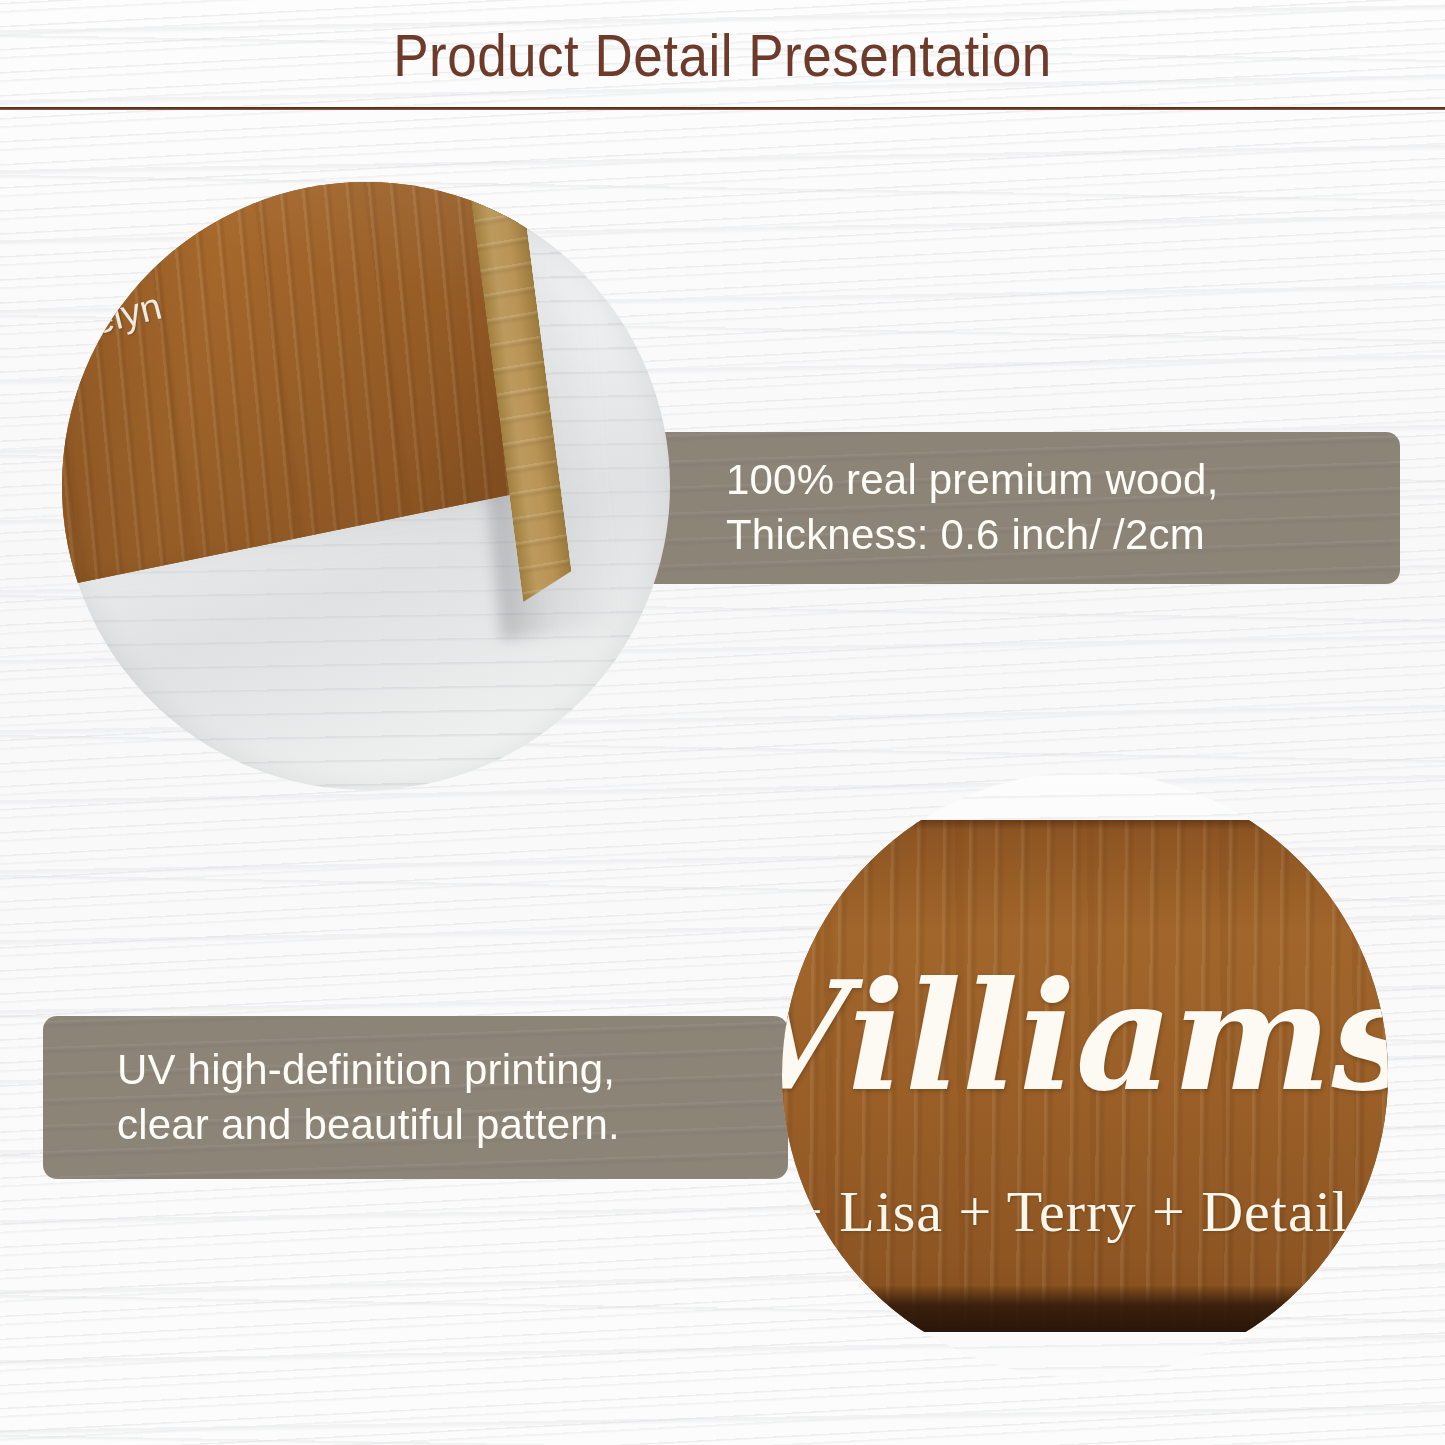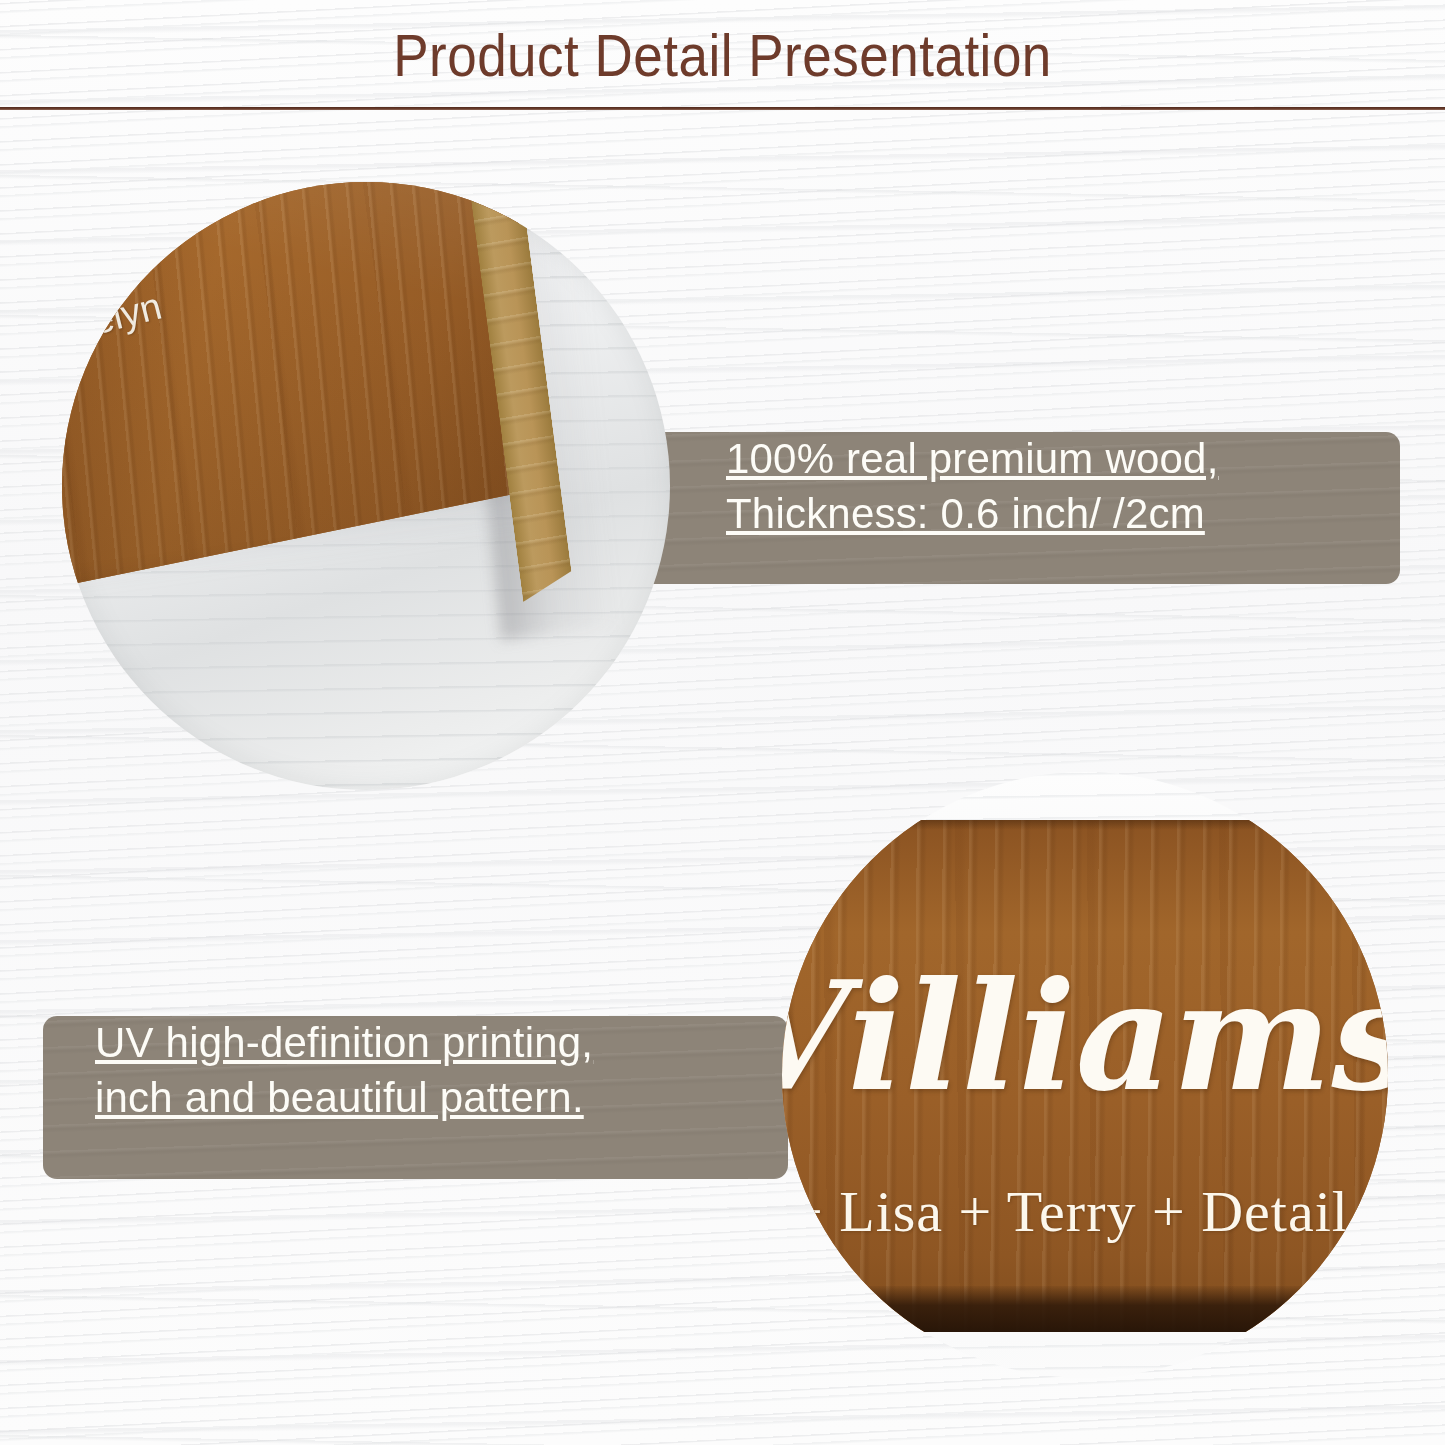--- a/index.html
+++ b/index.html
@@ -109,26 +109,25 @@
         rgba(255,255,255,0.05) 5px,
         rgba(255,255,255,0.05) 6px,
         rgba(0,0,0,0.03) 9px,
         rgba(0,0,0,0.03) 10px,
         rgba(255,255,255,0) 13px,
         rgba(255,255,255,0) 26px
       );
     box-sizing: border-box;
     display: flex;
     flex-direction: column;
-    justify-content: flex-start;
+    justify-content: center;
     color: #fdfcf7;
     font-size: 42px;
     line-height: 1.30;
     letter-spacing: 0.2px;
-    text-decoration: underline;
   }
   .banner .line {
     display: block;
     white-space: nowrap;
   }
 
   #banner-wood {
     left: 600px;
     top: 432px;
     width: 800px;
@@ -136,21 +135,21 @@
     border-radius: 14px;
     padding-left: 126px;
     z-index: 2;
   }
   #banner-print {
     left: 43px;
     top: 1016px;
     width: 745px;
     height: 163px;
     border-radius: 14px;
-    padding-left: 52px;
+    padding-left: 74px;
     z-index: 2;
   }
 
   
   .photo-circle {
     position: absolute;
     border-radius: 50%;
     overflow: hidden;
     z-index: 4;
   }
@@ -396,21 +395,21 @@
     <div class="board-edge"></div>
   </div>
 
   <div class="banner" id="banner-wood">
     <span class="line">100% real premium wood,</span>
     <span class="line">Thickness: 0.6 inch/ /2cm</span>
   </div>
 
   <div class="banner" id="banner-print">
     <span class="line">UV high-definition printing,</span>
-    <span class="line">inch and beautiful pattern.</span>
+    <span class="line">clear and beautiful pattern.</span>
   </div>
 
   <div class="photo-circle" id="photo-printing">
     <div class="closeup-board">
       <div class="closeup-script">Villiams Fa</div>
       <div class="closeup-names">+ Lisa + Terry + Detail</div>
     </div>
   </div>
 
 </div>

